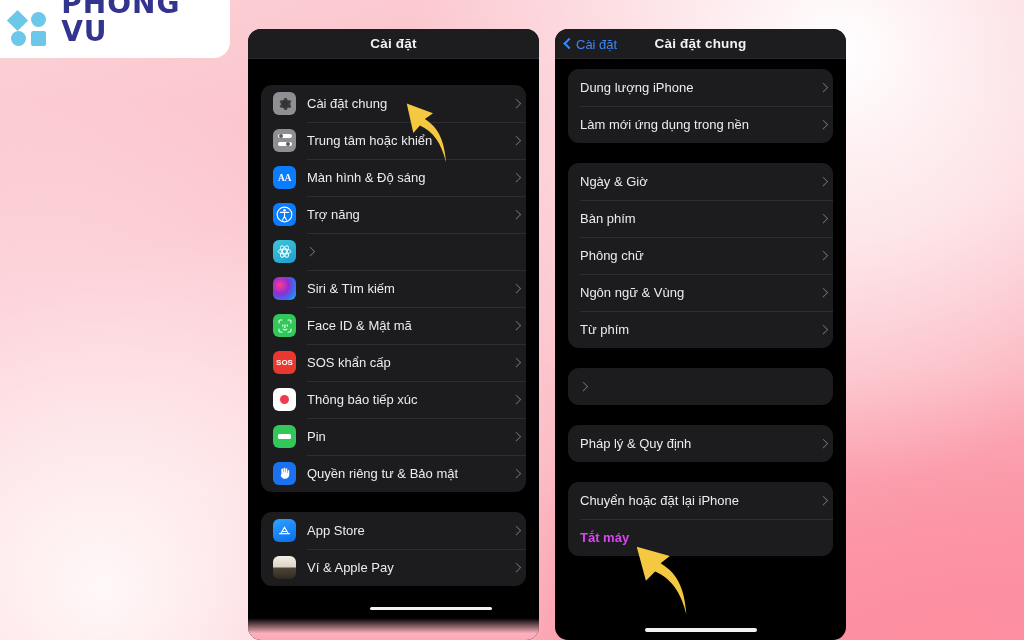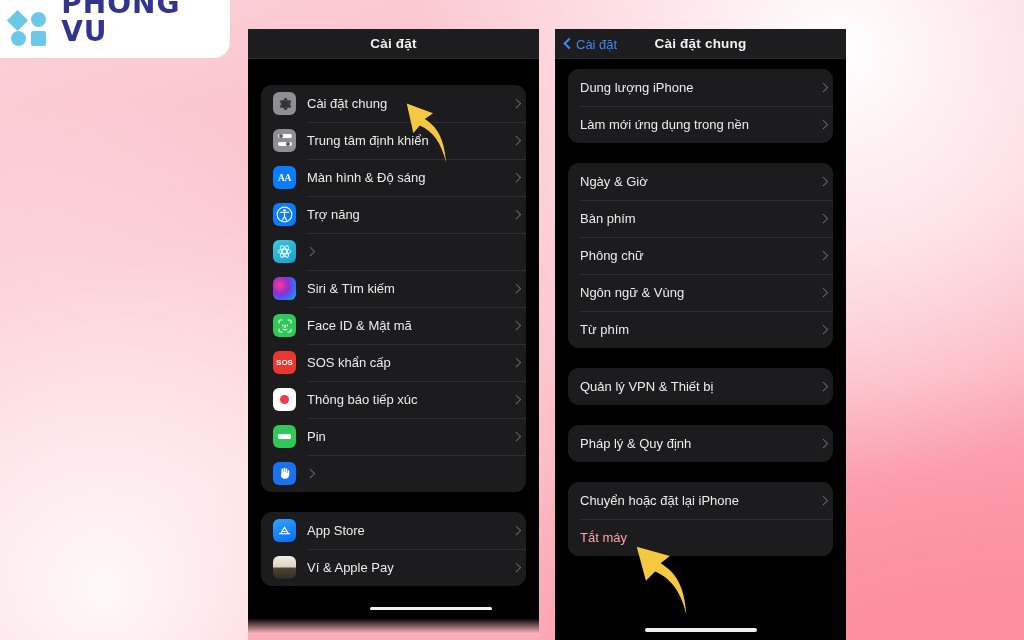--- a/index.html
+++ b/index.html
@@ -37,20 +37,21 @@
     font-size: 28px; font-weight: 700; letter-spacing: 1px;
     color: #33348e; line-height: 1;
     font-family: "DejaVu Sans", sans-serif;
   }
 
   
   .phone {
     position: absolute;
     background: #000000;
     overflow: hidden;
+    border-radius: 13px;
   }
   #phone-left  { left: 248px; top: 29px; width: 291px; height: 611px; }
   #phone-right { left: 555px; top: 29px; width: 291px; height: 611px; }
 
   .nav-bar {
     height: 30px;
     background: #1d1d20;
     display: flex; align-items: center; justify-content: center;
     position: relative;
     border-bottom: 1px solid #2b2b2e;
@@ -92,21 +93,21 @@
   }
   .row-icons .row + .row::before { left: 46px; }
   .row-icon {
     width: 23px; height: 23px; border-radius: 6px;
     flex: 0 0 23px; margin-right: 11px;
     display: flex; align-items: center; justify-content: center;
     font-size: 9px; font-weight: 700; color: #fff;
     overflow: hidden; position: relative;
   }
   .row-label { color: #ececec; font-size: 13px; flex: 1; white-space: nowrap; }
-  .row-label.accent { color: #fca5a5; }
+  .row-label.accent { color: #d946ef; font-weight: bold; }
   .chev {
     width: 6.5px; height: 6.5px;
     border-top: 1.8px solid #6a6a6d; border-right: 1.8px solid #6a6a6d;
     transform: rotate(45deg);
     flex: 0 0 auto; margin-right: 2px;
   }
 
   
   .ic-gear { background: #8e8e93; }
   .ic-gear svg { width: 16px; height: 16px; }
@@ -183,21 +184,21 @@
           <span class="chev"></span>
         </div>
 
         <div class="row">
           <span class="row-icon ic-ctrl">
             <i class="sl" style="width:14px;height:4px;left:4.5px;top:5px;"></i>
             <i class="sl" style="width:14px;height:4px;left:4.5px;top:13px;"></i>
             <i class="sl" style="width:4.6px;height:4.6px;border-radius:50%;background:#5c5c60;left:5.5px;top:4.7px;"></i>
             <i class="sl" style="width:4.6px;height:4.6px;border-radius:50%;background:#5c5c60;left:12.5px;top:12.7px;"></i>
           </span>
-          <span class="row-label">Trung tâm định khiển</span>
+          <span class="row-label">Trung tâm hoặc khiển</span>
           <span class="chev"></span>
         </div>
 
         <div class="row">
           <span class="row-icon ic-aa">AA</span>
           <span class="row-label">Màn hình &amp; Độ sáng</span>
           <span class="chev"></span>
         </div>
 
 
@@ -263,20 +264,21 @@
           <span class="row-label">Pin</span>
           <span class="chev"></span>
         </div>
 
         <div class="row">
           <span class="row-icon ic-priv">
             <svg viewBox="0 0 24 24" width="15" height="15" fill="#fff">
                 <path d="M7 11V5.4a1.3 1.3 0 012.6 0V10h.8V4a1.3 1.3 0 012.6 0v6h.8V4.8a1.3 1.3 0 012.6 0V11h.8V7.4a1.2 1.2 0 012.4 0v6.2c0 4-2.7 6.8-6.6 6.8-3.4 0-5.3-1.6-7-5L7 12.4V11z"></path>
               </svg>
           </span>
+          <span class="row-label">Quyền riêng tư &amp; Bảo mật</span>
           <span class="chev"></span>
         </div>
       </div>
 
       <div class="group row-icons">
         <div class="row">
           <span class="row-icon ic-app">
             <svg viewBox="0 0 24 24" width="17" height="17" fill="none" stroke="#fff" stroke-width="1.6" stroke-linecap="round">
               <path d="M6.5 16.5l5.5-9 5.5 9M5 16.5h14M9.3 13.4h5.4"></path>
             </svg>
@@ -335,21 +337,20 @@
           <span class="chev"></span>
         </div>
         <div class="row">
           <span class="row-label">Từ phím</span>
           <span class="chev"></span>
         </div>
       </div>
 
       <div class="group">
         <div class="row">
-          <span class="row-label">Quản lý VPN &amp; Thiết bị</span>
           <span class="chev"></span>
         </div>
       </div>
 
       <div class="group">
         <div class="row">
           <span class="row-label">Pháp lý &amp; Quy định</span>
           <span class="chev"></span>
         </div>
       </div>

